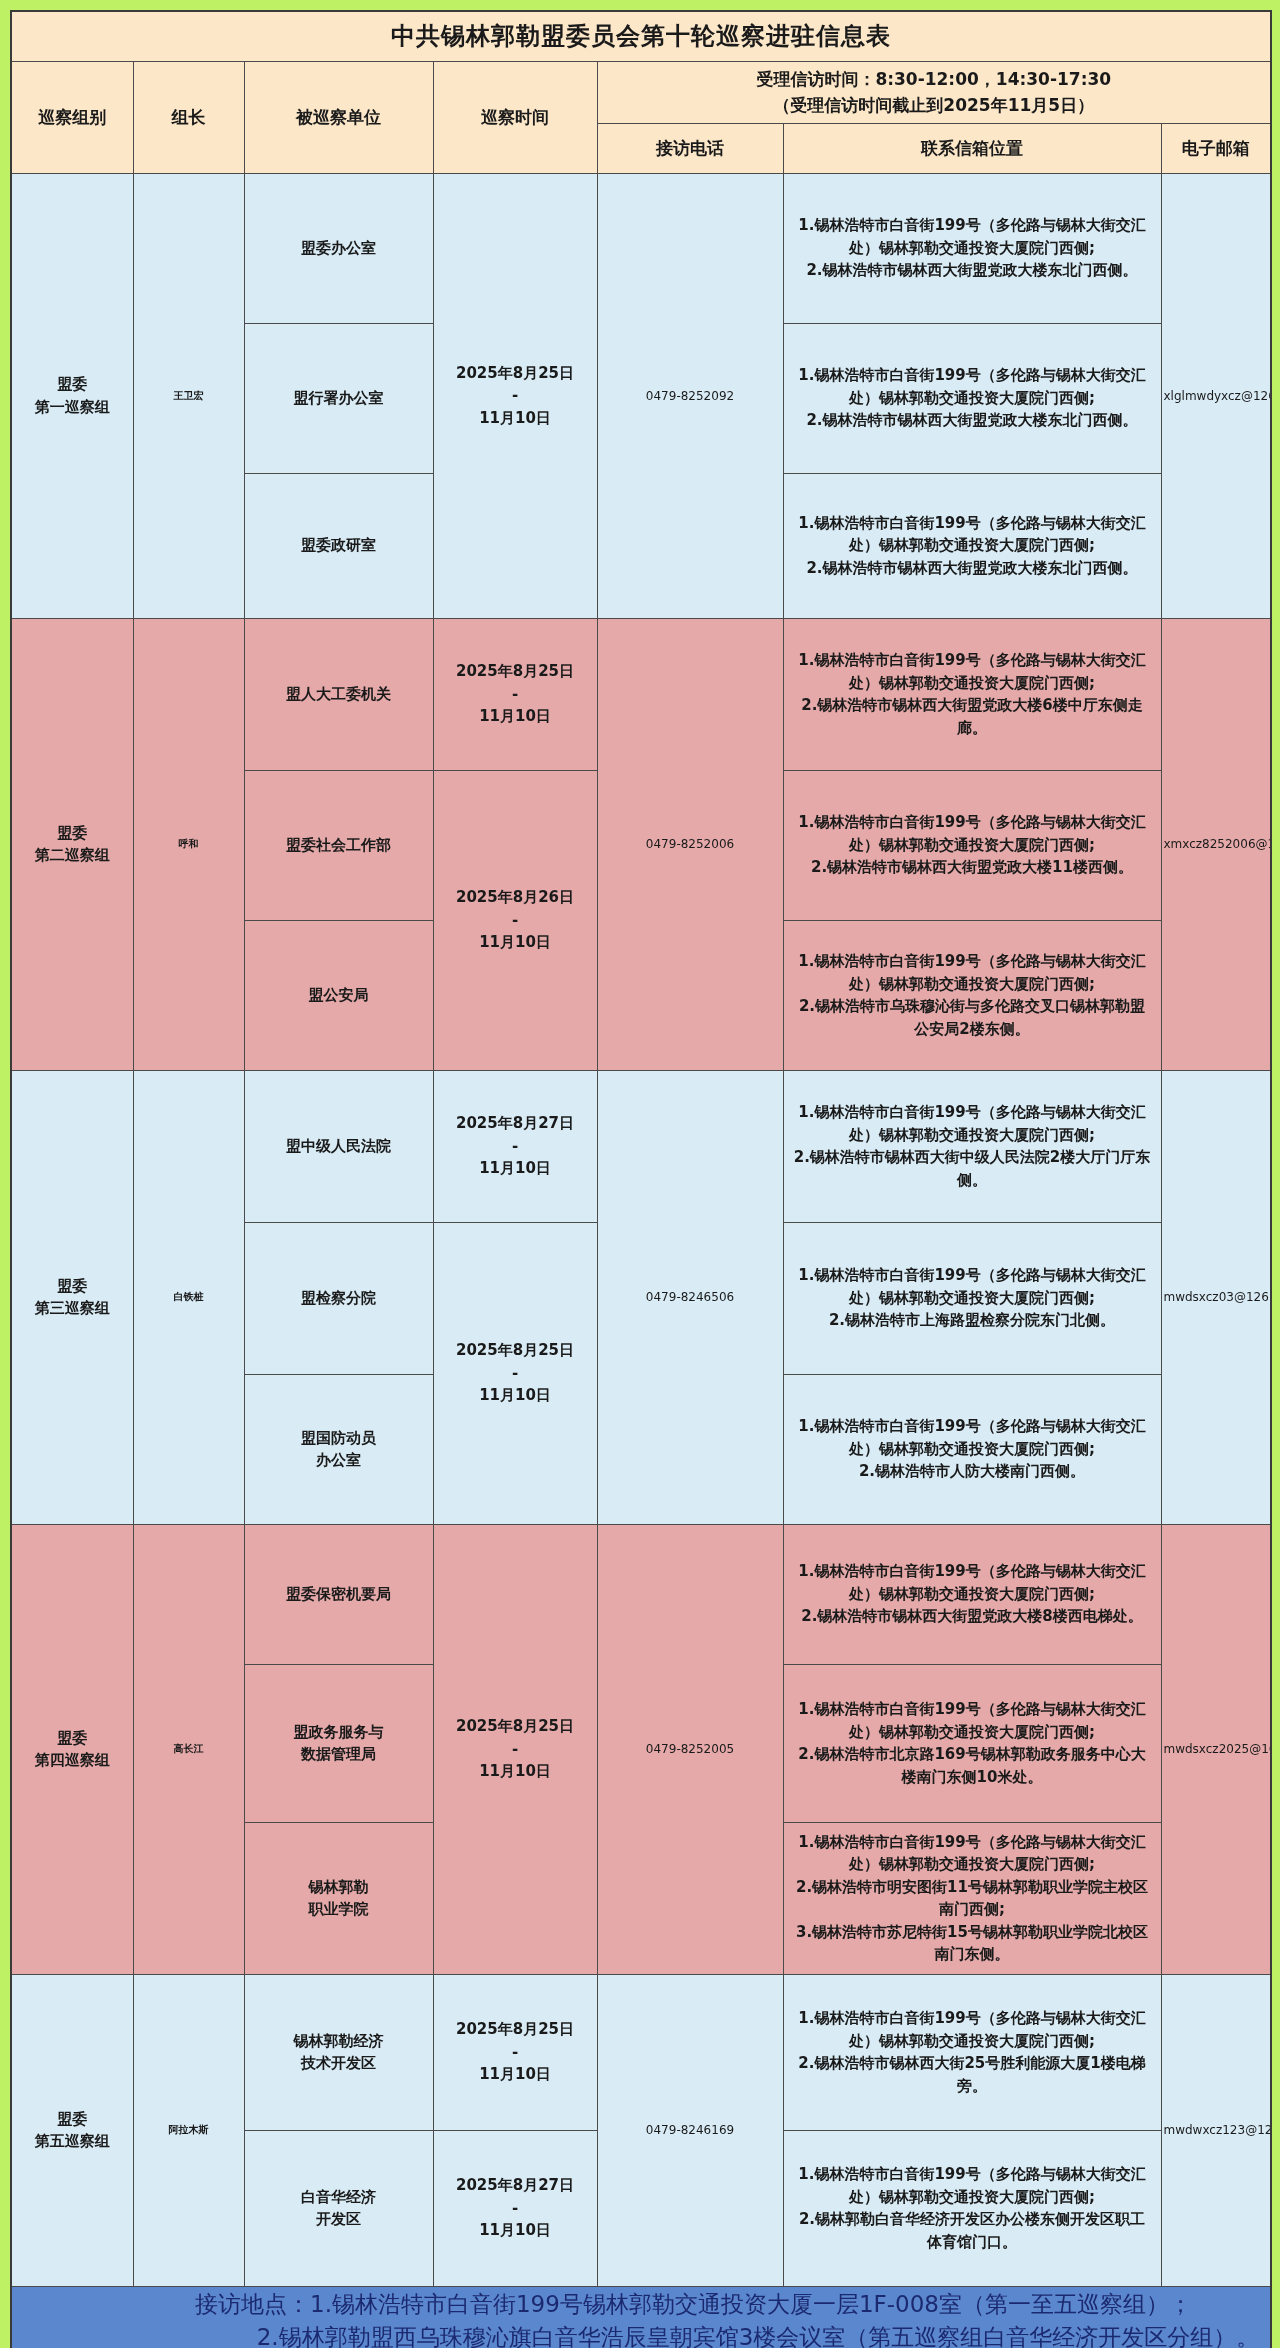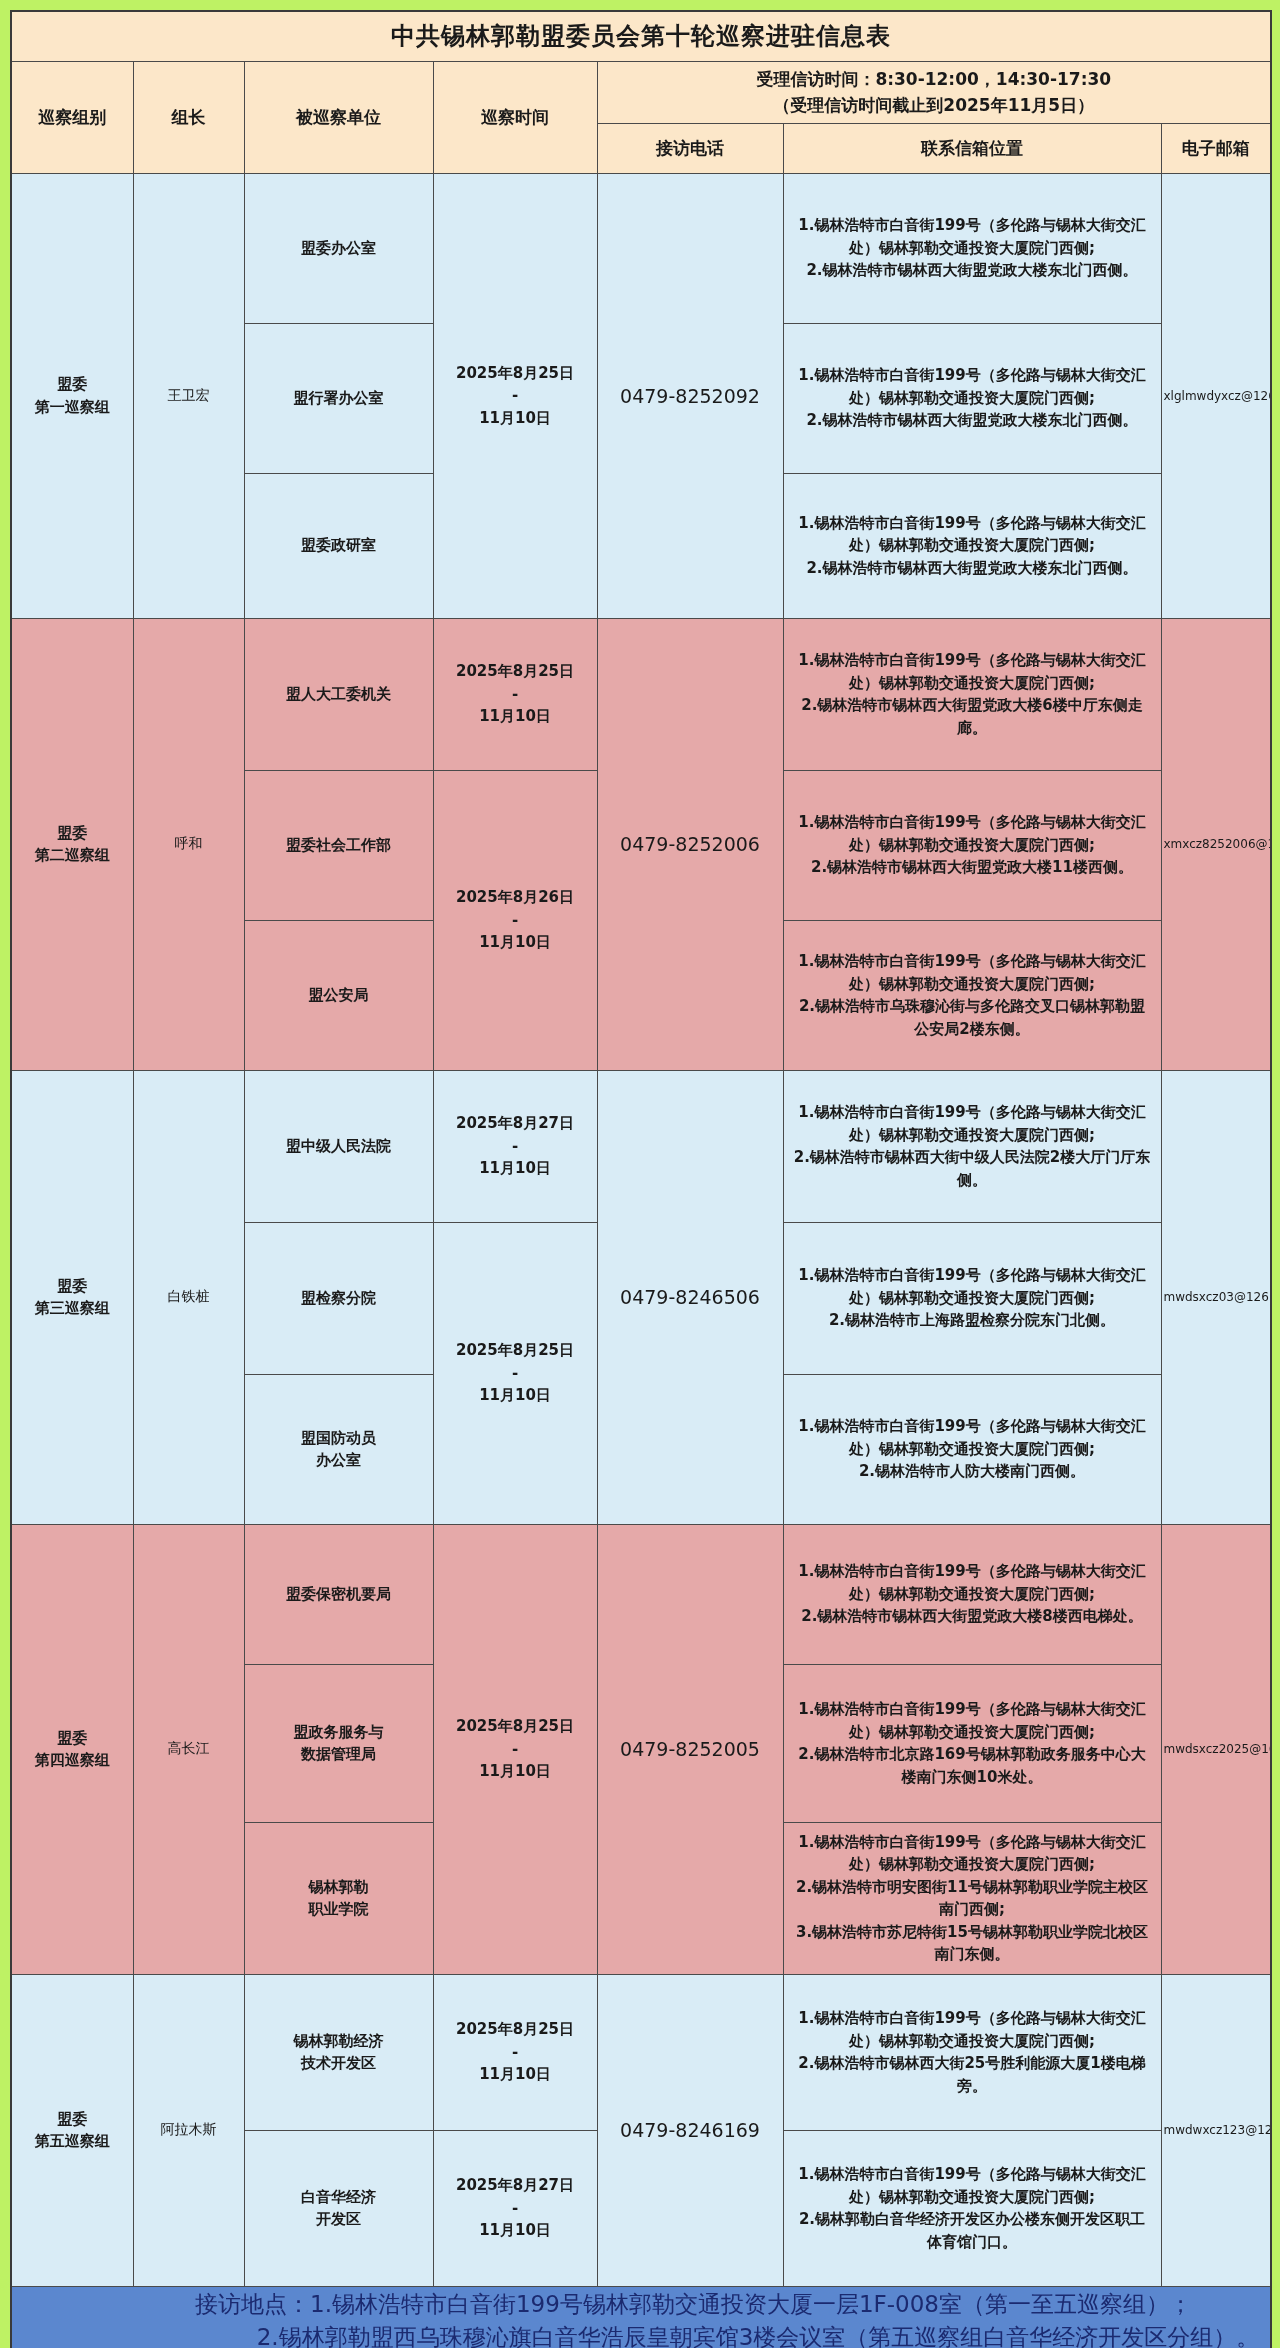--- a/index.html
+++ b/index.html
@@ -49,22 +49,22 @@
     line-height:1.55;
     font-size:17px;
   }
   .c-group, .c-unit, .c-time {
     white-space:pre-line;
     line-height:1.5;
     font-size:15px;
     font-weight:600;
     margin-left:40px;
   }
-  .c-leader { font-size:14px; font-weight:400; }
-  .c-phone  { font-size:19px; }
+  .c-leader { font-size:10px; font-weight:700; }
+  .c-phone  { font-size:12px; }
   .c-email  { font-size:12px; padding:0 2px; }
   .c-loc {
     text-align:left;
     font-size:15px;
     font-weight:600;
     line-height:1.5;
     padding:8px 10px;
     white-space:pre-line;
   }
   tr.theme-blue > td { background:#d9ecf6; }

